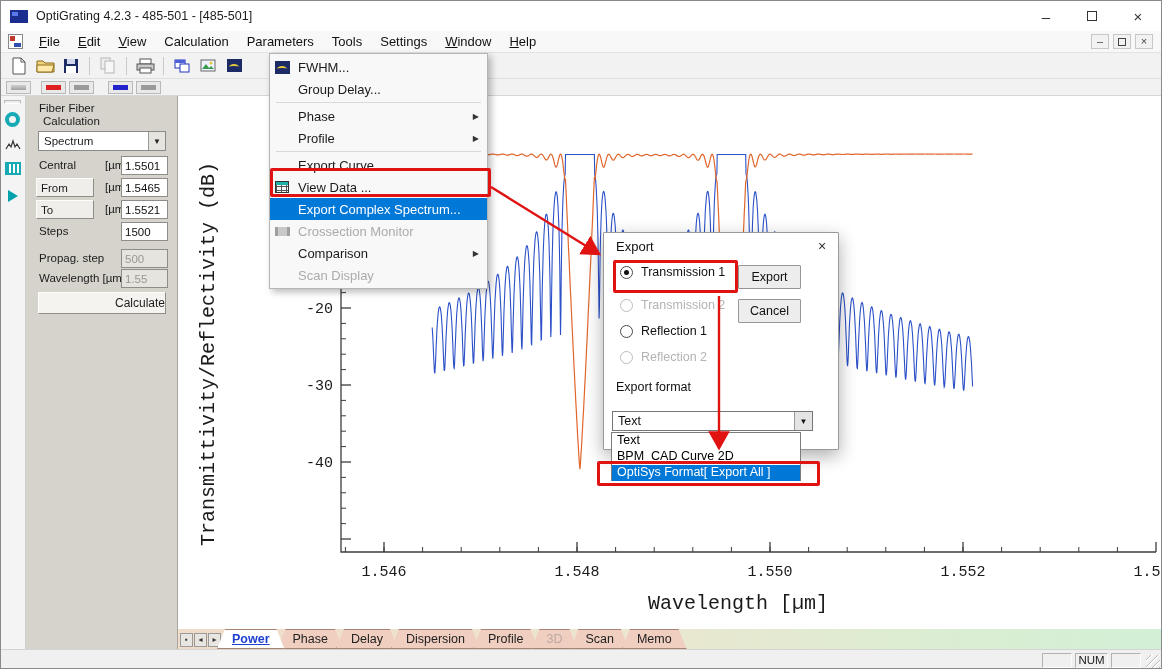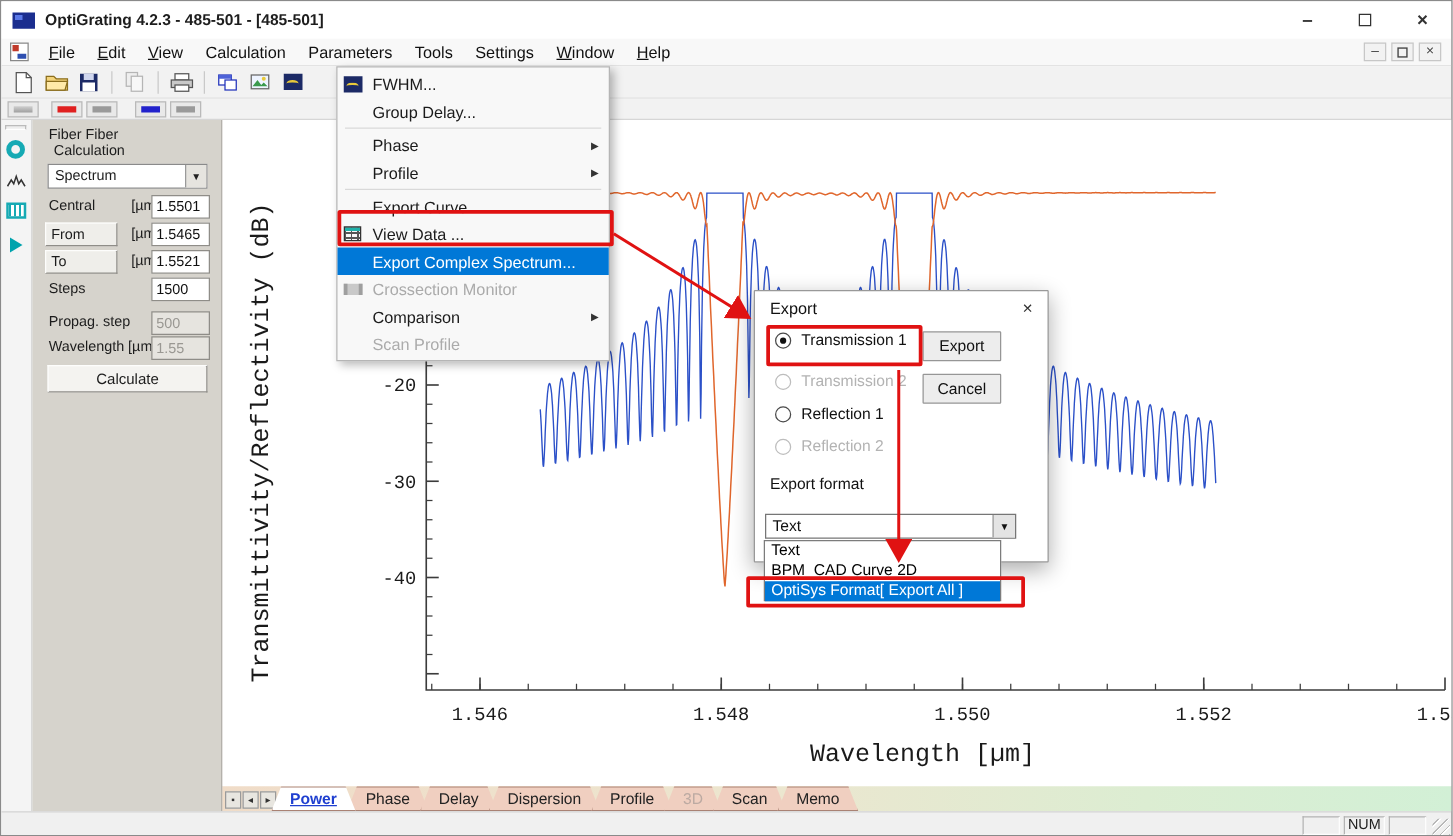--- a/index.html
+++ b/index.html
@@ -1,21 +1,21 @@
 <!DOCTYPE html>
 <html style="--accent: #0078d7; --anno: #e01212; --tab-active: #1f3fd0; --sw-red: #e02020; --sw-blue: #2222cc;"><head>
 <meta charset="utf-8">
 <style>
   html,body{margin:0;padding:0;background:#9a9a9a;}
   #app{position:relative;width:1162px;height:669px;background:#ffffff;border:1px solid #8a8a8a;
        font-family:"Liberation Sans",sans-serif;overflow:hidden;box-sizing:border-box;}
   *{box-sizing:border-box;}
 
   
-  .titlebar{position:absolute;left:0;top:0;width:100%;height:30px;background:#ffffff;display:flex;align-items:center;font-weight:bold;}
+  .titlebar{position:absolute;left:0;top:0;width:100%;height:30px;background:#ffffff;display:flex;align-items:center;}
   .app-icon{width:18px;height:13px;margin:0 8px 0 9px;background:#1b2e8f;position:relative;}
   .app-icon::after{content:"";position:absolute;left:2px;top:2px;width:6px;height:4px;background:#5a78e8;}
   .titlebar .title{font-size:12.5px;color:#1d1d1d;}
   .win-controls{margin-left:auto;display:flex;height:30px;}
   .wbtn{width:46px;height:30px;display:flex;align-items:center;justify-content:center;color:#333;font-size:15px;}
   .wbtn .sq{width:10px;height:10px;border:1.4px solid #333;}
   
   .menubar{position:absolute;left:0;top:30px;width:100%;height:22px;background:#f8f8f8;border-bottom:1px solid #e3e3e3;
            display:flex;align-items:center;font-size:13px;color:#111;justify-content:center;}
   .mdi-doc-icon{width:15px;height:15px;margin:0 7px 0 7px;background:#fff;border:1px solid #888;position:relative;}
@@ -57,21 +57,21 @@
   .combo .val{flex:1;padding-left:5px;}
   .combo .drop{width:17px;height:100%;background:#e6e4df;border-left:1px solid #9a9a9a;display:flex;align-items:center;justify-content:center;font-size:8px;color:#222;}
   .prow{position:absolute;left:0;width:152px;height:20px;}
   .prow .lab{position:absolute;left:13px;top:3px;}
   .prow .lab.btnish{left:10px;top:0;width:58px;height:19px;background:#efeeea;border:1px solid;border-color:#fdfdfc #8f8d88 #8f8d88 #fdfdfc;padding:3px 0 0 4px;}
   .prow .unit{position:absolute;left:79px;top:3px;}
   .prow .valbox{position:absolute;left:95px;top:0;width:47px;height:19px;background:#fff;border:1px solid #8f8d88;
                 font-family:"Liberation Sans",sans-serif;font-size:11.5px;padding:0 3px;color:#111;}
   .prow .valbox.dim{background:#e6e4df;color:#9a9893;}
   .calcbtn{position:absolute;left:12px;top:196px;width:128px;height:22px;background:#f4f3f0;border:1px solid;border-color:#fdfdfc #8f8d88 #8f8d88 #fdfdfc;
-           font-size:12px;text-align:center;line-height:20px;}
+           font-size:12px;text-align:right;line-height:20px;}
 
   .chart-region{position:absolute;left:177px;top:95px;width:985px;height:533px;background:#fff;}
 
   
   .tabbar{position:absolute;left:177px;top:628px;width:985px;height:20px;
           background:linear-gradient(90deg,#f0dcc8 0%,#ecE6cf 45%,#dcedd2 75%,#d2f0d6 100%);
           display:flex;align-items:flex-end;}
   .tnav{display:flex;gap:1px;margin:0 3px 2px 2px;}
   .tnavbtn{width:13px;height:14px;background:#e8e6e0;border:1px solid #9a9a9a;font-size:8px;line-height:12px;text-align:center;color:#333;}
   .tab{height:20px;padding:0 15px;margin-left:-7px;clip-path:polygon(8px 0,calc(100% - 8px) 0,100% 100%,0 100%);
@@ -424,21 +424,21 @@
         </span>
       <span class="mlabel">Crossection Monitor</span>
       </div>
     <div class="mi">
       <span class="mico"></span>
         <span class="mlabel">Comparison</span>
       <span class="sub">▶</span>
       </div>
     <div class="mi disabled">
       <span class="mico"></span>
-        <span class="mlabel">Scan Profile</span>
+        <span class="mlabel">Scan Display</span>
       </div>
   </div>
 
   <div class="dialog">
     <div class="dlg-title">
       <span>Export</span>
       <span class="dlg-close">×</span>
     </div>
     <div class="radio-row" style="top:31px">
       <span class="rc sel"></span>

